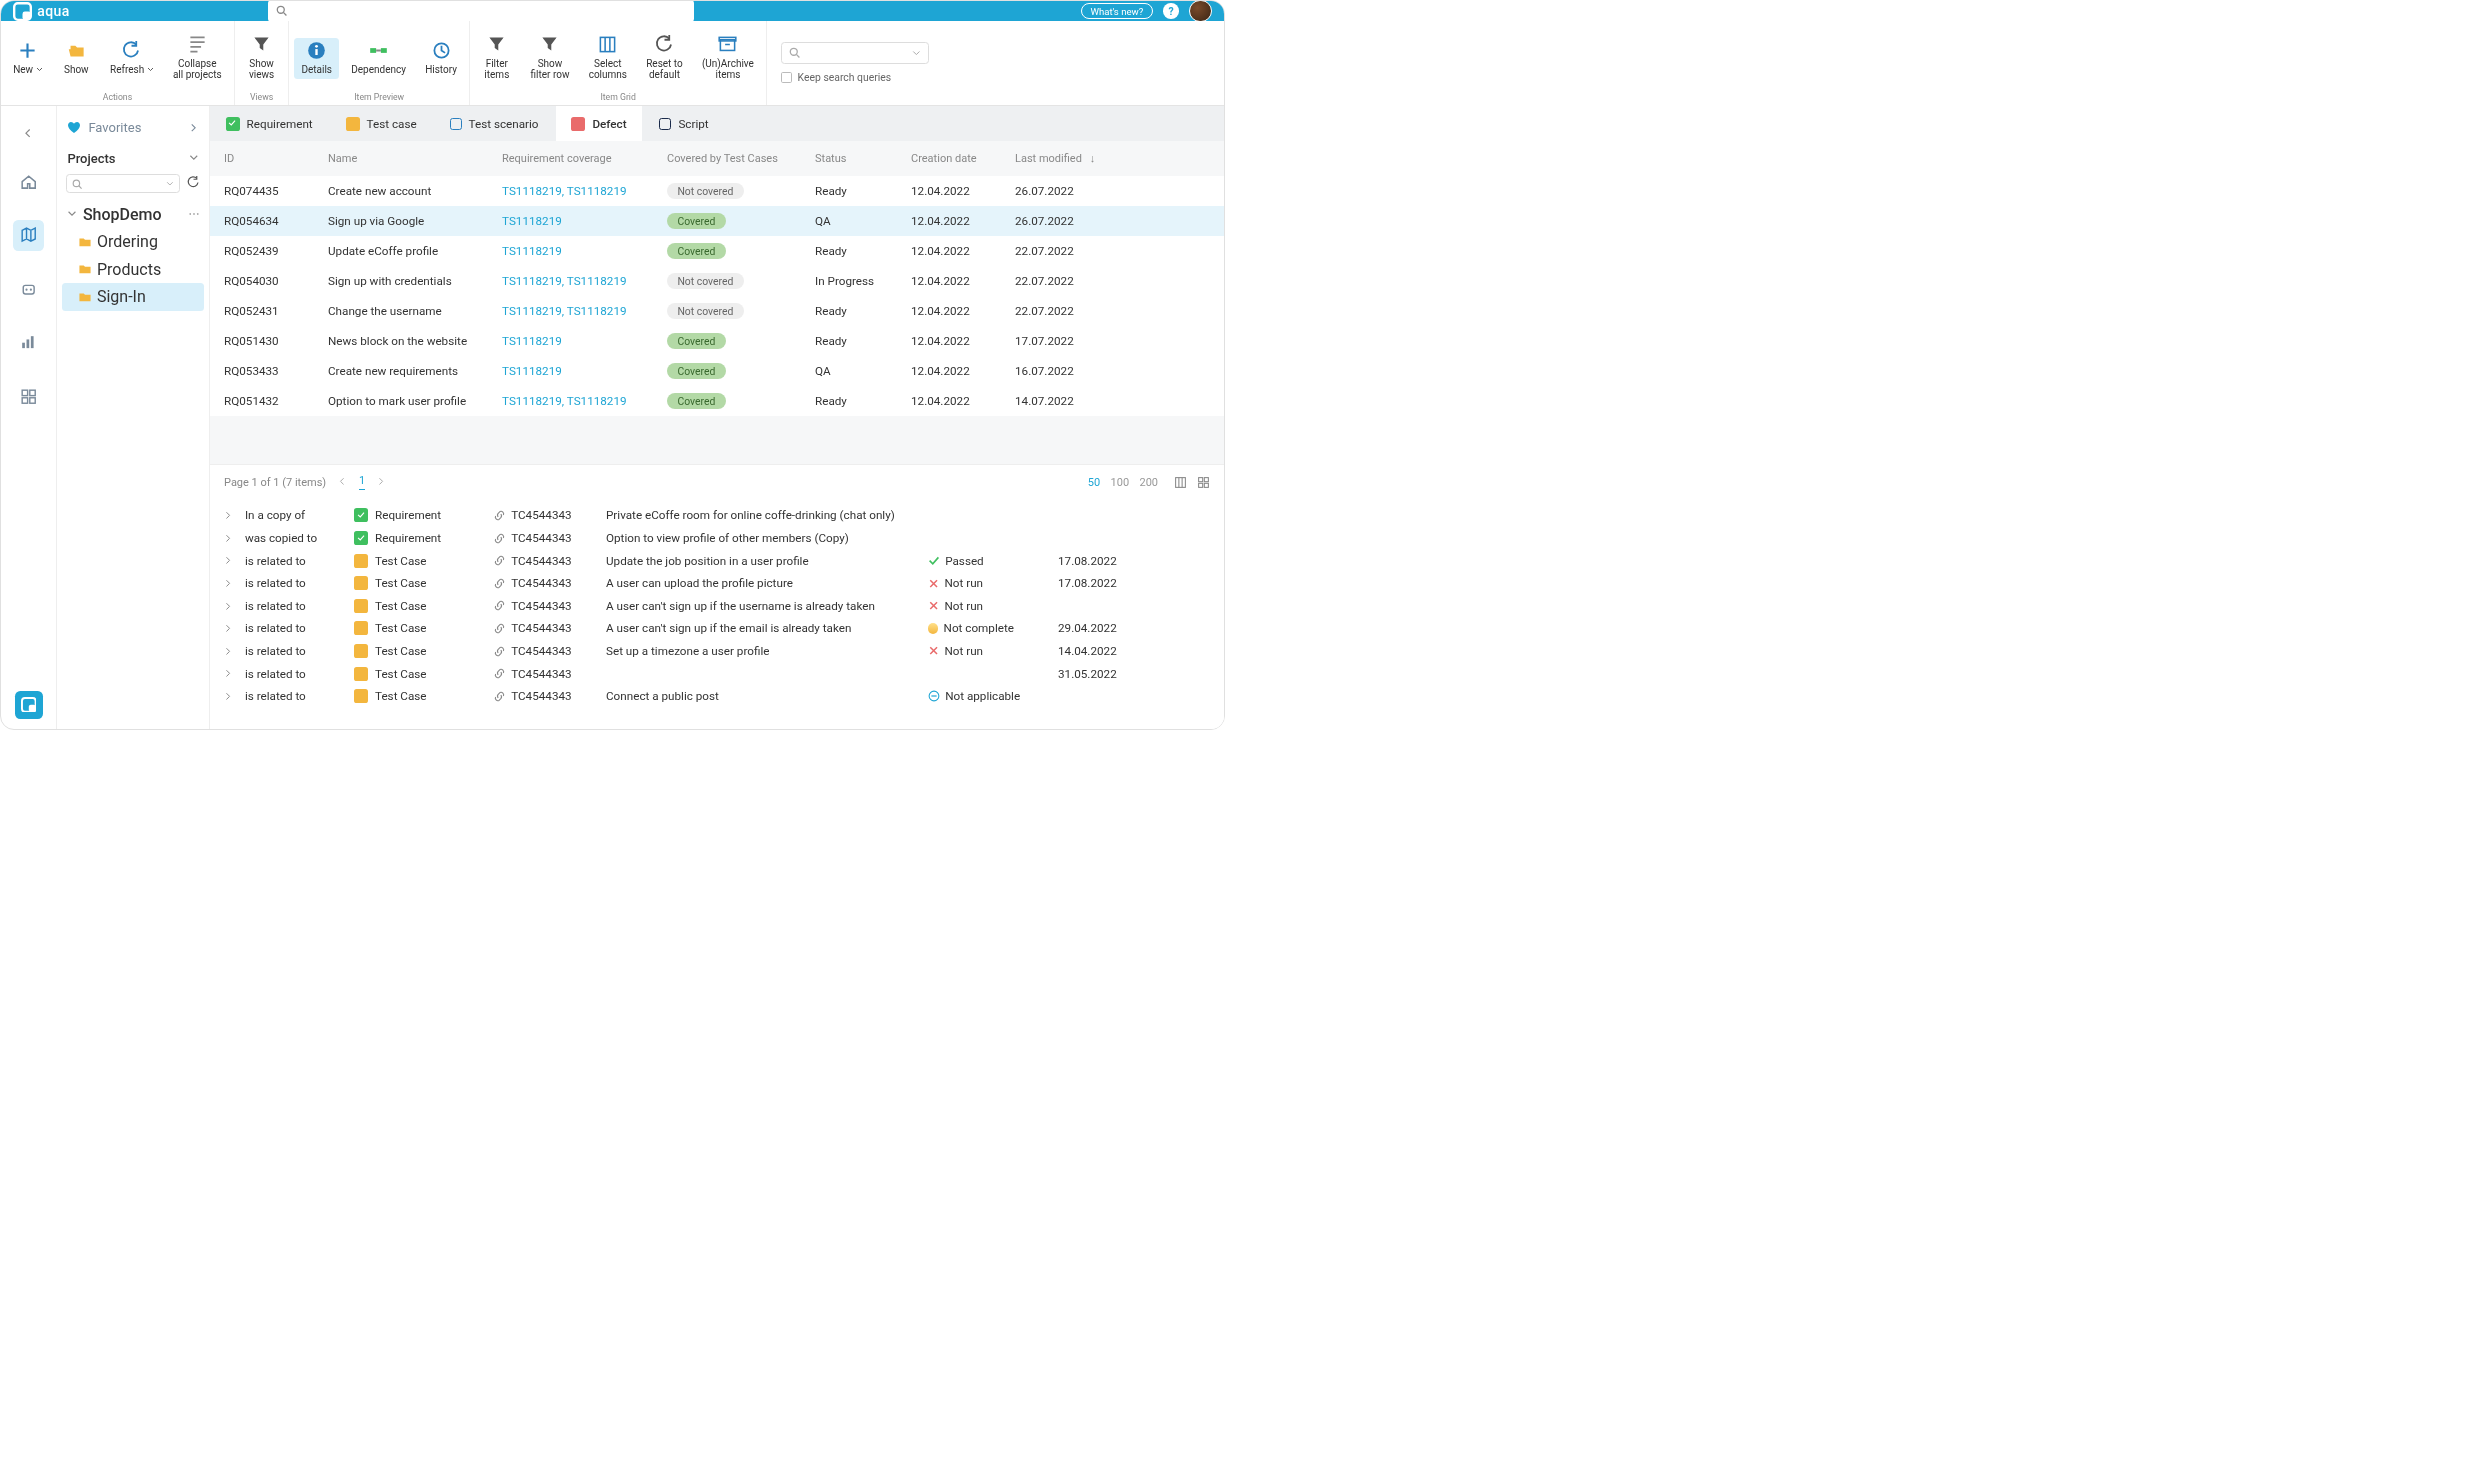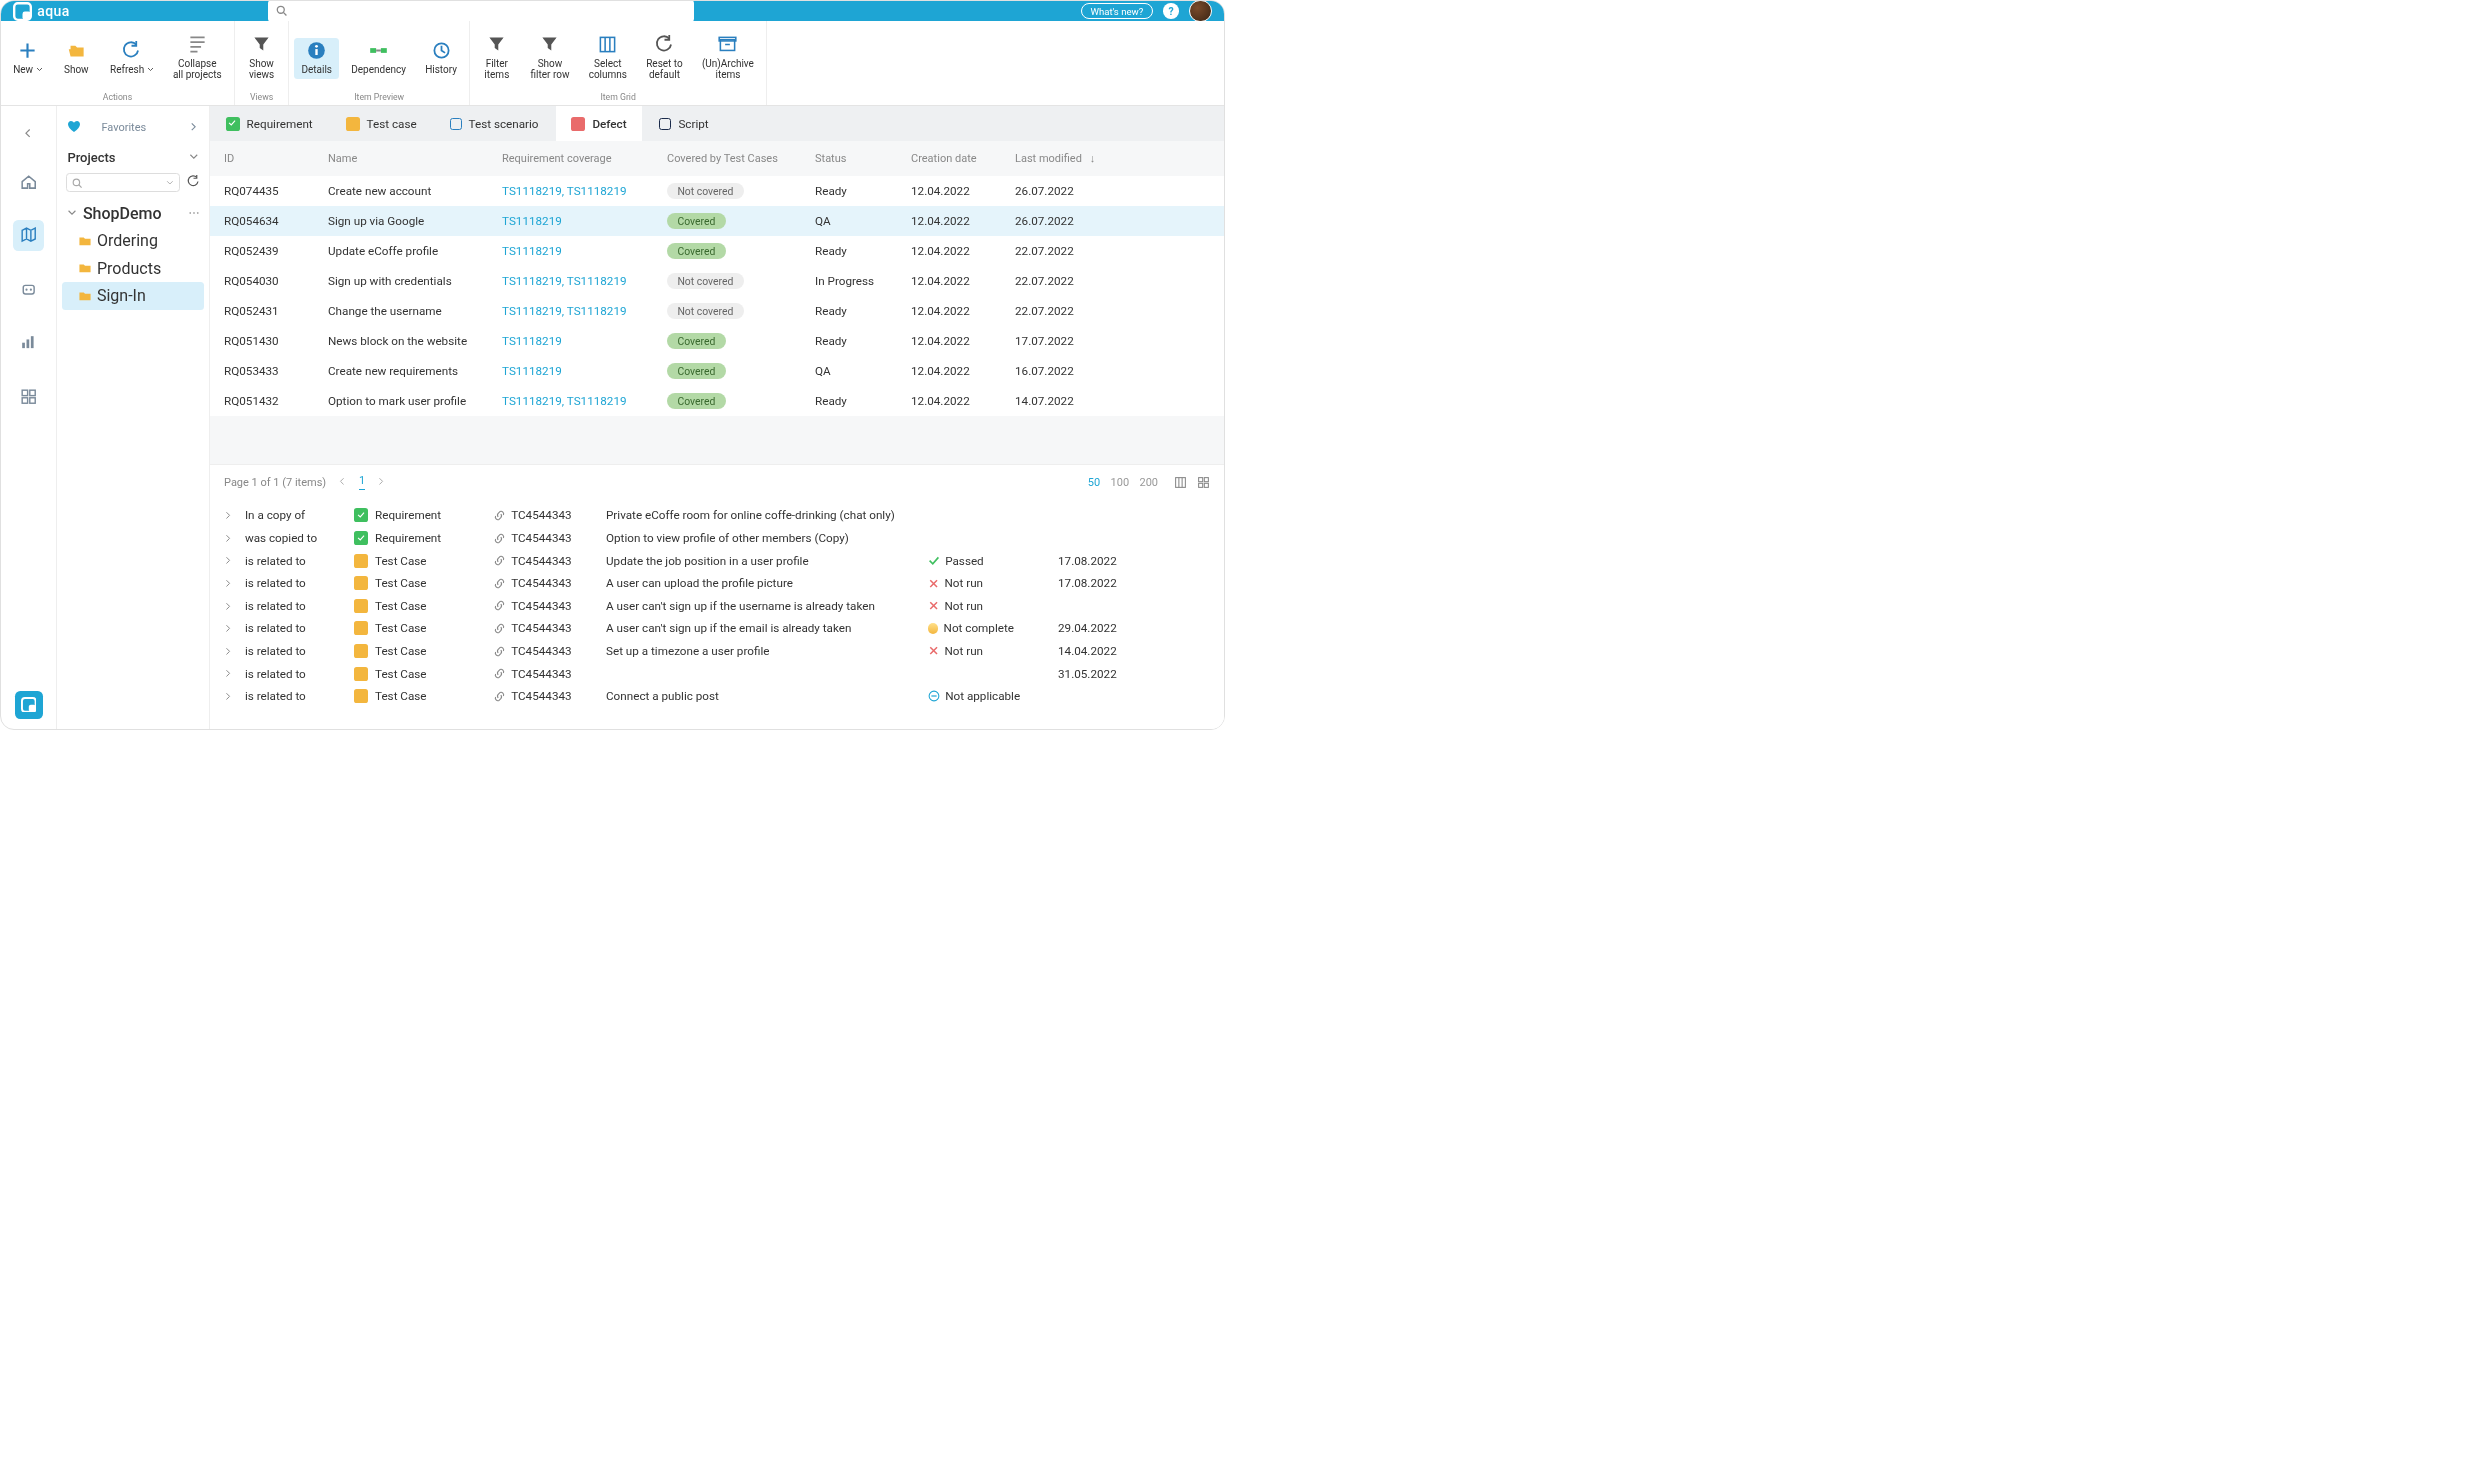--- a/index.html
+++ b/index.html
@@ -55,21 +55,21 @@
 
 
 .body { flex: 1; display: flex; min-height: 0; }
 .rail { width: 56px; border-right: 0.9px solid #eee; display: flex; flex-direction: column; align-items: center; padding-top: 15.6px; gap: 22.6px; }
 .rail .collapse-btn { height: 22.6px; display: flex; align-items: center; justify-content: center; width: 100%; }
 .rail-item { width: 31px; height: 31px; display: flex; align-items: center; justify-content: center; color: #7a8a9a; border-radius: 5.2px; }
 .rail-item.active { background: #d8effa; color: #2a7fbf; }
 .rail-bottom { margin-top: auto; margin-bottom: 10.4px; width: 28px; height: 28px; border-radius: 5.2px; background: #1ea5d4; display: flex; align-items: center; justify-content: center; color: #fff; }
 
 .sidebar { width: 153px; border-right: 0.9px solid #eee; display: flex; flex-direction: column; padding: 7px 5.2px; }
-.fav-row { display: flex; align-items: center; gap: 20px; color: #7a8a9a; font-size: 11px; padding: 7px 5.2px; }
+.fav-row { display: flex; align-items: center; gap: 7px; color: #7a8a9a; font-size: 13px; padding: 7px 5.2px; }
 .fav-row .spacer { flex: 1; }
 .heart { color: #1ea5d4; }
 .proj-head { display: flex; align-items: center; gap: 11px; font-size: 13px; color: #333; padding: 8.7px 5.2px 5.2px; }
 .proj-head .chev { margin-left: auto; color: #888; }
 .proj-search { display: flex; gap: 7px; align-items: center; padding: 3.5px 3.5px 7px; }
 .proj-search .box { flex: 1; height: 19px; border: 0.9px solid #ddd; border-radius: 3.5px; display: flex; align-items: center; padding: 0 5.2px; color: #aaa; font-size: 10.4px; gap: 3.5px; }
 .proj-search .box svg { width: 10.4px; height: 10.4px; }
 .proj-search .refresh svg { width: 13px; height: 13px; color: #555; }
 .tree { font-size: 16px; }
 .tree-row { display: flex; align-items: center; gap: 5.2px; padding: 4.3px 3.5px; border-radius: 3.5px; }
@@ -352,20 +352,35 @@
         <div class="tb-btn">
           <svg viewBox="0 0 16 16" style="color:#2a7fbf">
               <use href="#i-archive"></use>
             </svg>
           <span class="sub"><span>(Un)Archive</span><br><span>items</span></span>
         </div>
       </div>
       <div class="toolbar-caption">Item Grid</div>
     </div>
 
+    <div class="tb-extra">
+      <div class="search-box">
+        <svg viewBox="0 0 13 13">
+            <use href="#i-search"></use>
+          </svg>
+        <span style="flex:1"></span>
+        <svg viewBox="0 0 14 14" style="width:8.7px;height:8.7px">
+            <use href="#i-chev-d"></use>
+          </svg>
+      </div>
+      <label class="cb-row">
+        <span class="cb"></span>
+        <span>Keep search queries</span>
+      </label>
+    </div>
   </div>
 
   <div class="body">
 
     <div class="rail">
       <div class="collapse-btn">
         <svg viewBox="0 0 14 14" width="10.4" height="10.4" style="color:#888">
             <use href="#i-chev-l"></use>
           </svg>
       </div>

